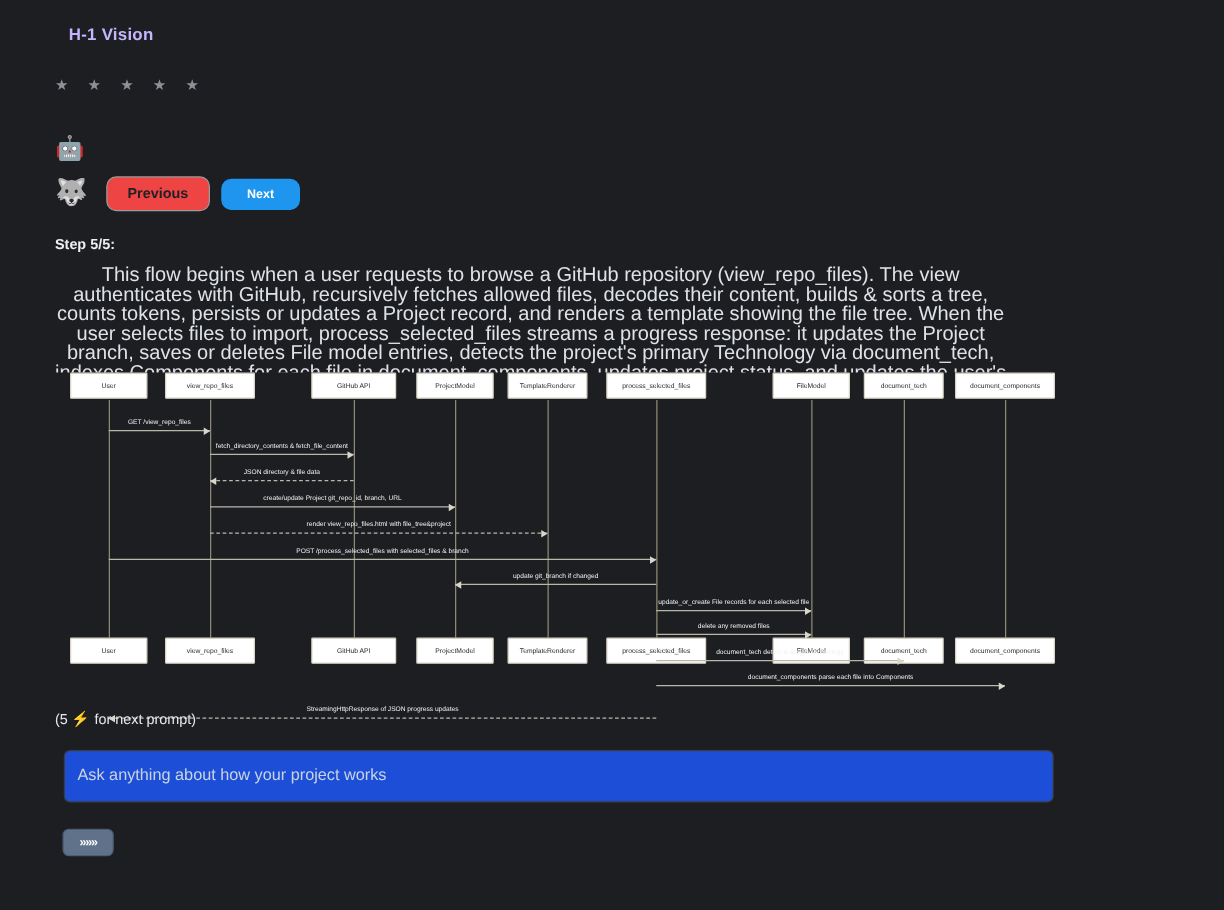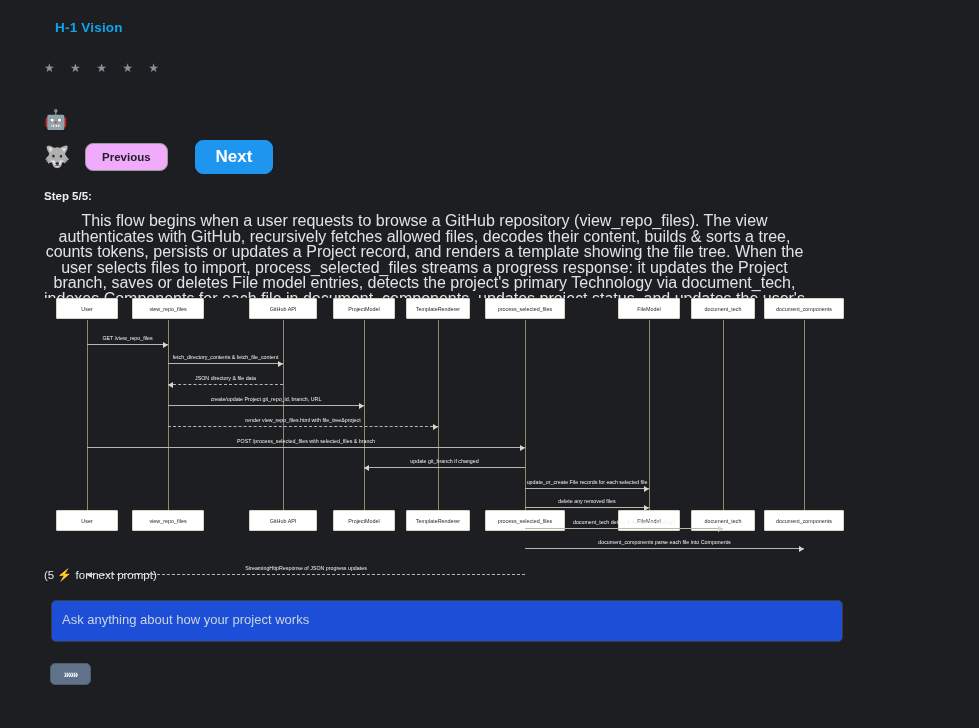--- a/index.html
+++ b/index.html
@@ -7,21 +7,21 @@
     margin: 0; padding: 0;
     width: 979px; height: 728px;
     background: #1c1e22;
     font-family: "Liberation Sans", sans-serif;
     overflow: hidden;
   }
   .page { position: relative; width: 979px; height: 728px; background: #1c1e22; }
 
   .app-title {
     position: absolute; left: 55px; top: 20px;
-    font-size: 13.5px; font-weight: bold; color: #0ea5e9;
+    font-size: 13.5px; font-weight: bold; color: #c4b5fd;
     letter-spacing: 0.2px;
   }
 
   .stars {
     position: absolute; left: 44px; top: 61px;
     font-size: 12px; color: #8d9097; letter-spacing: 6px;
   }
 
   .question-row {
     position: absolute; left: 44px; top: 108px;
@@ -39,33 +39,32 @@
   .nav-row {
     position: absolute; left: 44px; top: 140px;
     display: flex; align-items: center; gap: 9px;
   }
   .avatar-user {
     width: 26px; height: 30px; font-size: 21px; line-height: 30px;
     text-align: center;
   }
   .btn-prev {
     margin-left: 6px;
-    background: #f0abfc; color: #202124;
+    background: #ef4444; color: #202124;
     border: 1px solid #9a9a9a; border-radius: 8px;
     font-size: 11.5px; font-weight: bold;
     padding: 7px 16px; cursor: pointer;
     font-family: "Liberation Sans", sans-serif;
   }
   .btn-next {
     background: #1e96f0; color: #ffffff;
     border: 1px solid #1e96f0; border-radius: 8px;
-    font-size: 17px; font-weight: bold;
+    font-size: 10px; font-weight: bold;
     padding: 6px 20px; cursor: pointer;
     font-family: "Liberation Sans", sans-serif;
-    margin-left: 18px;
   }
 
   .step-label {
     position: absolute; left: 44px; top: 190px;
     font-size: 11.5px; font-weight: bold; color: #eceef1;
   }
 
   .step-body {
     position: absolute; left: 37px; top: 213px; width: 775px;
     font-size: 16px; line-height: 15.6px; color: #dfe2e6;

